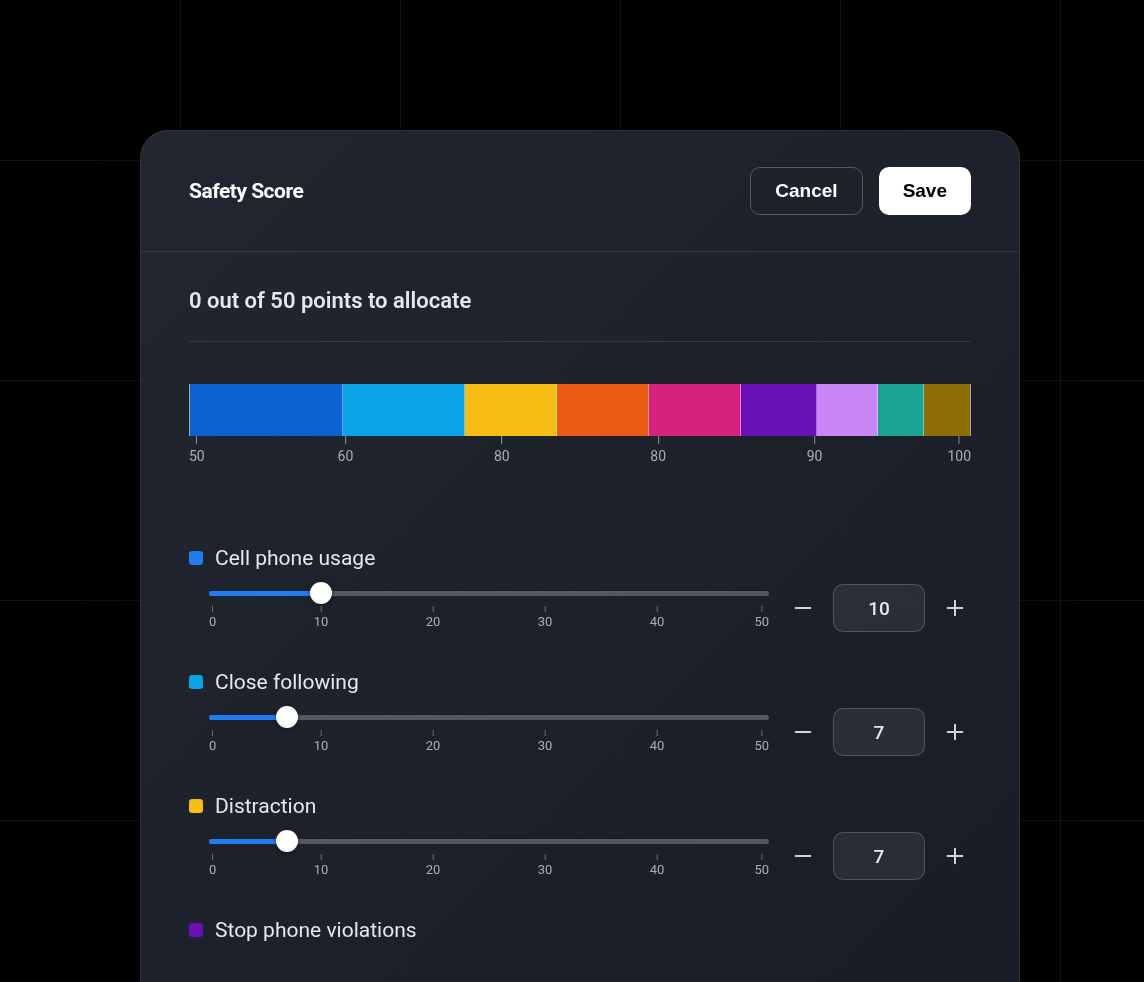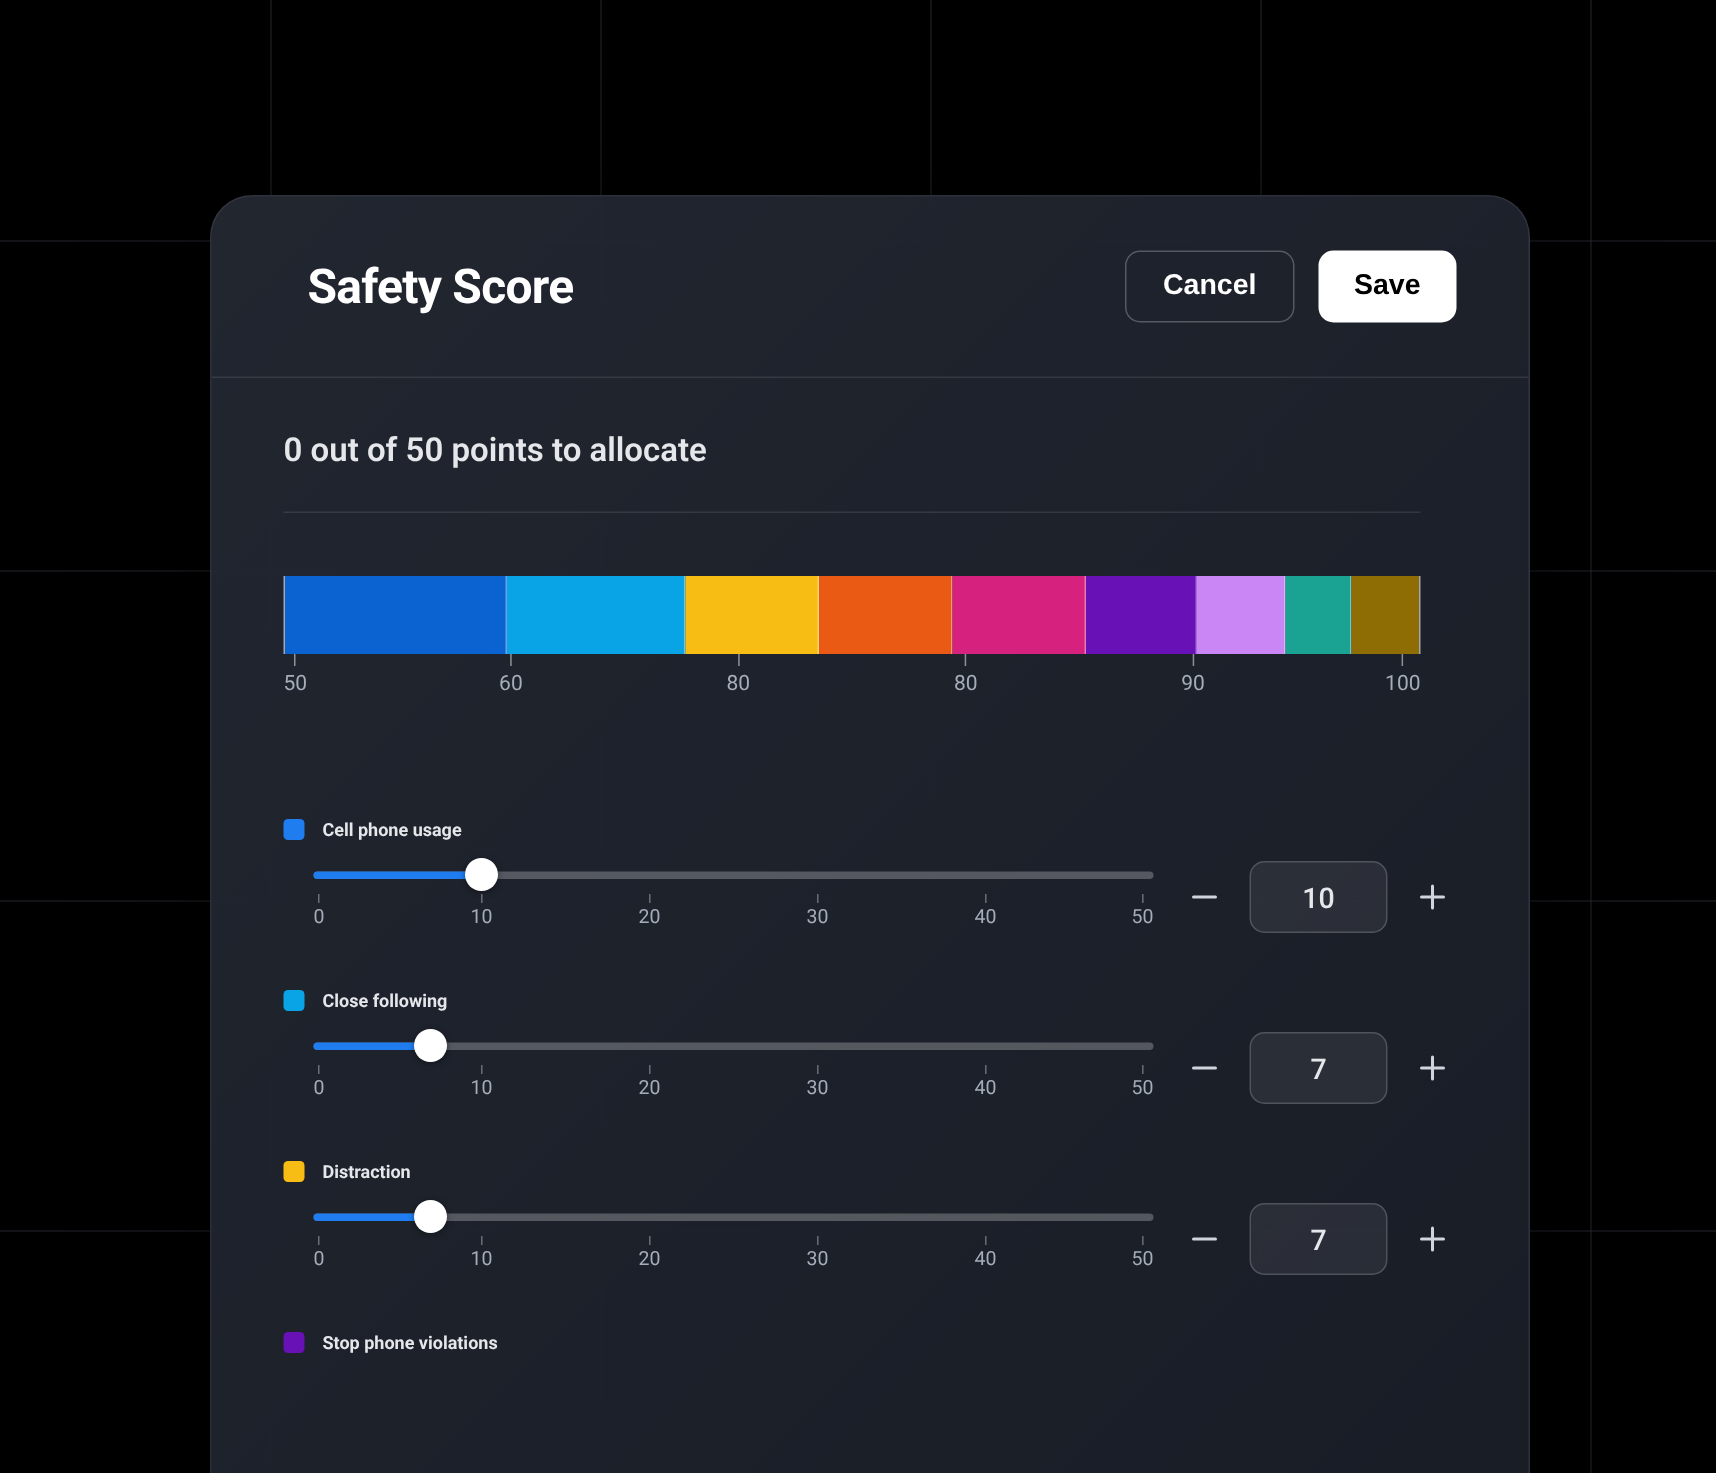--- a/index.html
+++ b/index.html
@@ -39,24 +39,23 @@
       color: #fff;
     }
     .panel-header {
       display: flex;
       align-items: center;
       justify-content: space-between;
       padding: 36px 48px 36px 48px;
       border-bottom: 1px solid rgba(255,255,255,0.1);
     }
     .panel-title {
-      font-size: 32px;
+      font-size: 21px;
       font-weight: 700;
       letter-spacing: -0.5px;
-      margin-left: 16px;
     }
     .header-actions {
       display: flex;
       gap: 16px;
     }
     .btn {
       padding: 12px 24px;
       border-radius: 10px;
       font-size: 19px;
       font-weight: 600;
@@ -66,21 +65,21 @@
     .btn-cancel {
       background: transparent;
       color: #fff;
       border: 1px solid rgba(255,255,255,0.25);
     }
     .btn-save {
       background: #fff;
       color: #000;
     }
     .panel-body {
-      padding: 36px 72px 0 48px;
+      padding: 36px 48px 0 48px;
     }
     .allocation-text {
       font-size: 22px;
       font-weight: 600;
       color: #e5e7eb;
       margin-bottom: 28px;
     }
     .divider {
       height: 1px;
       background: rgba(255,255,255,0.1);
@@ -134,22 +133,22 @@
       align-items: center;
       gap: 12px;
       margin-bottom: 14px;
     }
     .cat-swatch {
       width: 14px;
       height: 14px;
       border-radius: 3px;
     }
     .cat-label {
-      font-size: 12px;
-      font-weight: 700;
+      font-size: 21px;
+      font-weight: 400;
       color: #e5e7eb;
       text-align: center;
     }
     .cat-controls {
       display: flex;
       align-items: center;
       gap: 18px;
       padding-left: 20px;
     }
     .slider-wrap {

